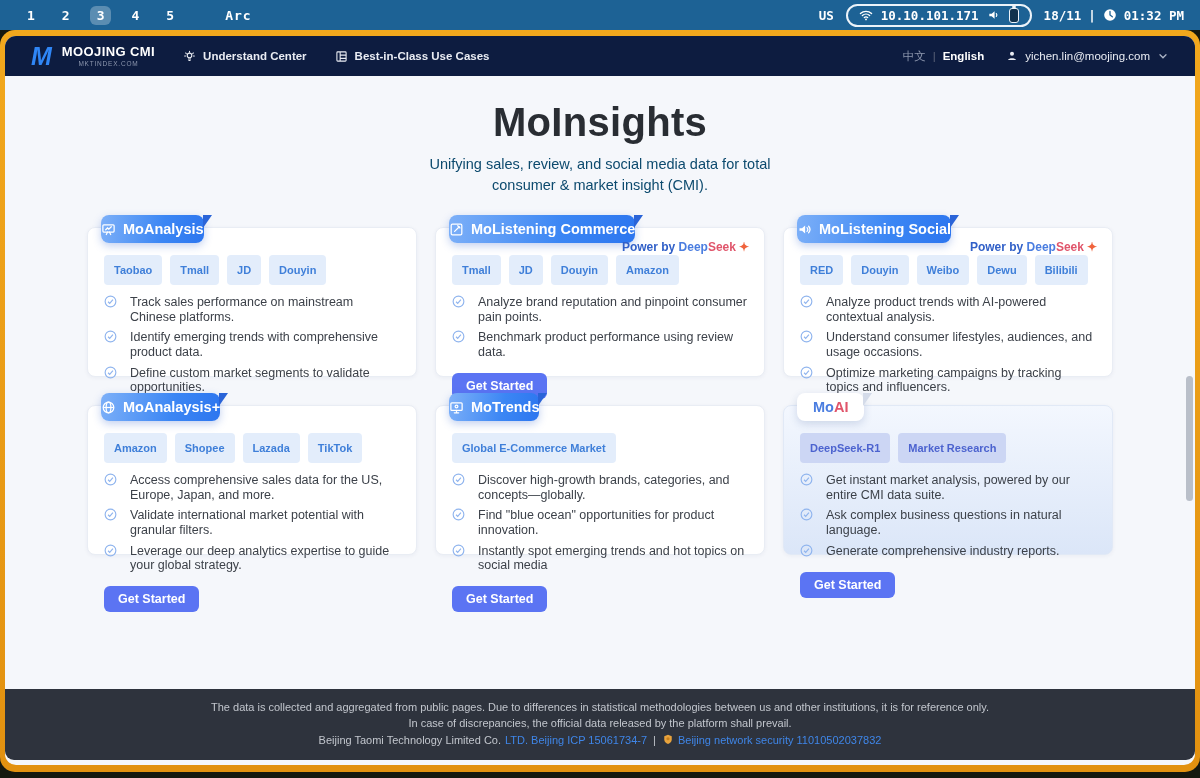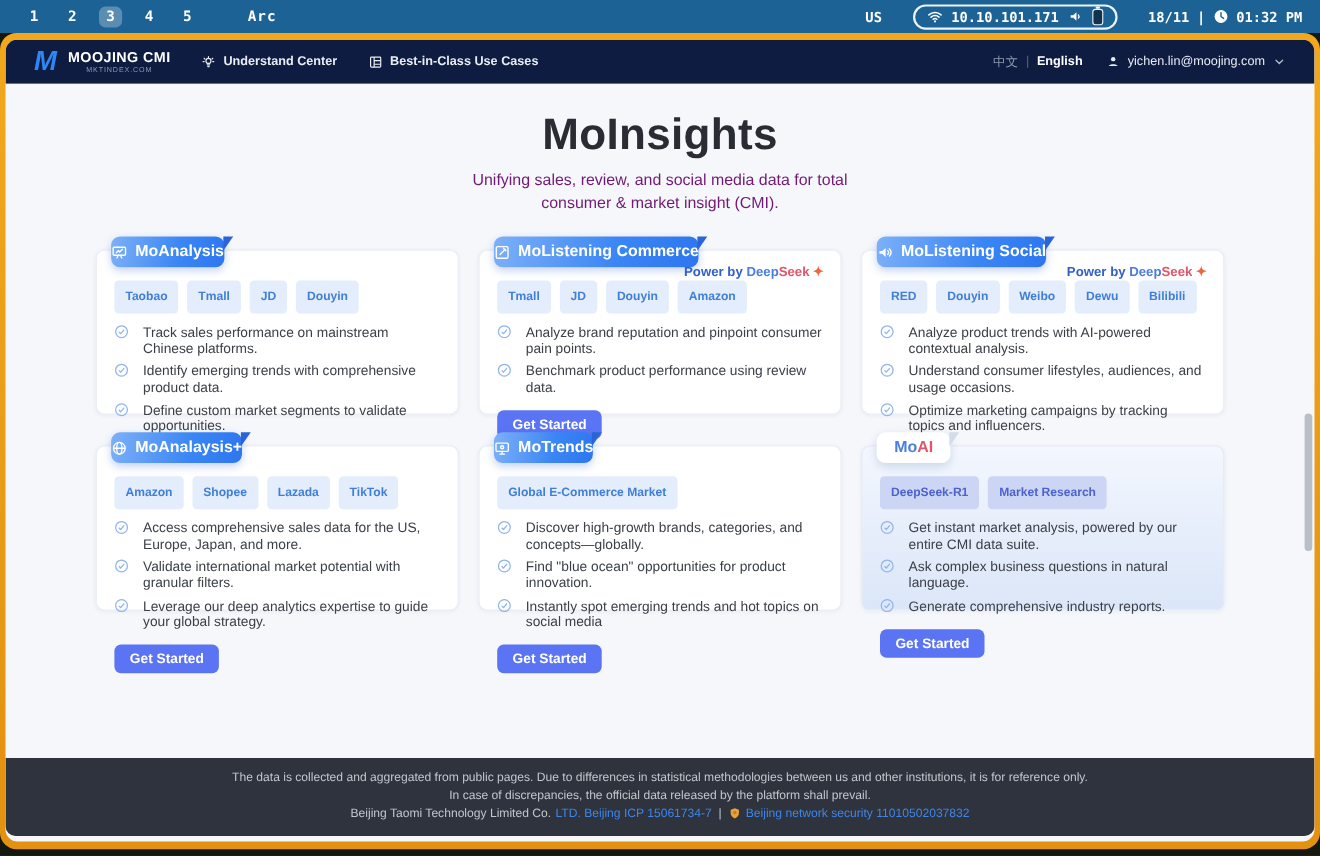--- a/index.html
+++ b/index.html
@@ -6,21 +6,21 @@
   html,body { width:1200px; height:778px; overflow:hidden; background:#15180f; font-family:"Liberation Sans",sans-serif; }
 
   
   .system-bar { position:absolute; top:0; left:0; width:1200px; height:30px; background:#1d6295;
     display:flex; align-items:center; color:#fff; font-family:"DejaVu Sans Mono",monospace;
     font-size:13px; font-weight:bold; padding:0 16px; z-index:5; }
   .ws-group { display:flex; align-items:center; gap:13px; margin-left:4px; }
   .ws { padding:2px 7px; border-radius:6px; cursor:default; }
   .ws.active { background:rgba(255,255,255,.28); }
   .app-name { margin-left:44px; letter-spacing:1px; }
-  .bar-right { margin-left:auto; display:flex; align-items:center; gap:28px; }
+  .bar-right { margin-left:auto; display:flex; align-items:center; gap:12px; }
   .kbd-layout { font-size:12.5px; }
   .ip-pill { display:flex; align-items:center; gap:8px; border:2px solid #ecf3f9; border-radius:14px;
     padding:2px 11px; font-size:12.5px; }
   .bar-icon { width:14px; height:14px; display:inline-block; }
   .battery-chip { background:#10324d; border:1.5px solid #ecf3f9; border-radius:3px; width:10px; height:15px; position:relative; }
   .battery-chip::after { content:''; position:absolute; top:-3px; left:2px; width:4px; height:2px; background:#ecf3f9; border-radius:1px; }
   .clock-group { display:flex; align-items:center; gap:7px; font-size:12.5px; }
 
   
   .window { position:absolute; top:30px; left:0; width:1200px; height:742px;
@@ -42,21 +42,21 @@
   .lang-switch { display:flex; align-items:center; gap:7px; font-size:11.5px; }
   .lang-zh { color:#8d97ae; cursor:pointer; }
   .lang-div { color:#5b6residual478; color:#5b6478; }
   .lang-en { color:#ffffff; font-weight:bold; cursor:pointer; }
   .account { display:flex; align-items:center; gap:7px; color:#e9ecf3; font-size:11.5px; cursor:pointer; }
   .account svg { width:12px; height:12px; }
 
   
   .main { flex:1; position:relative; text-align:center; overflow:hidden; }
   .hero-title { margin-top:24px; font-size:40px; font-weight:800; color:#292d33; letter-spacing:.3px; }
-  .hero-subtitle { margin:9px auto 0; max-width:384px; font-size:14.5px; line-height:1.42; color:#701a75; }
+  .hero-subtitle { margin:9px auto 0; max-width:384px; font-size:14.5px; line-height:1.42; color:#0c4a6e; }
 
   .cards-grid { width:1026px; margin:32px auto 0; display:grid; grid-template-columns:330px 330px 330px;
     gap:28px 18px; text-align:left; }
   .card { position:relative; background:#fff; border:1px solid #e9edf4; border-radius:8px;
     height:150px; padding:27px 16px 12px; box-shadow:0 1px 4px rgba(25,45,90,.05); }
   .card--ai { background:linear-gradient(180deg,#f3f7fe 0%,#dbe6f8 100%); border-color:#e1e9f6; }
 
   .badge { position:absolute; top:-13px; left:13px; display:inline-flex; align-items:center; gap:7px;
     padding:6px 0; border-radius:8px; color:#fff; font-size:14.5px; font-weight:bold;
     background:linear-gradient(100deg,#7db0f8 0%,#3b86f4 60%,#2d76ef 100%);

